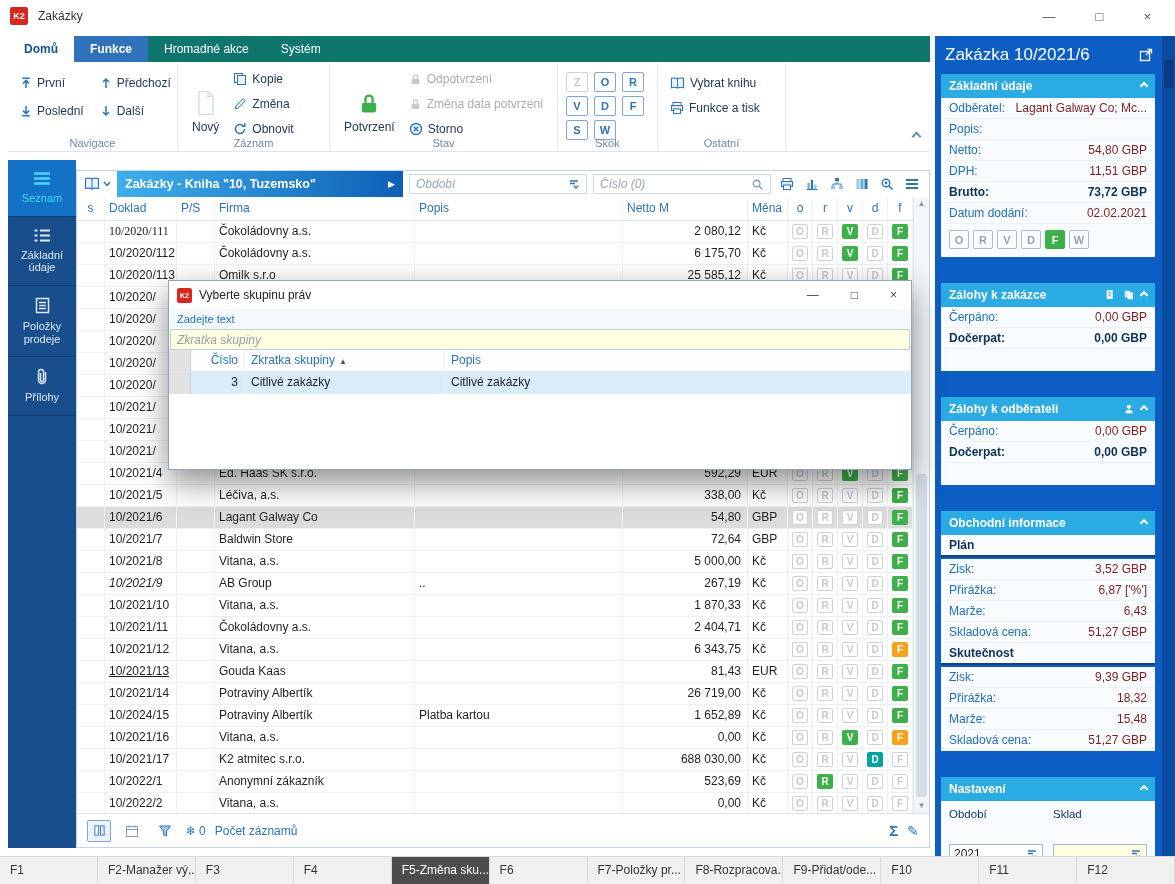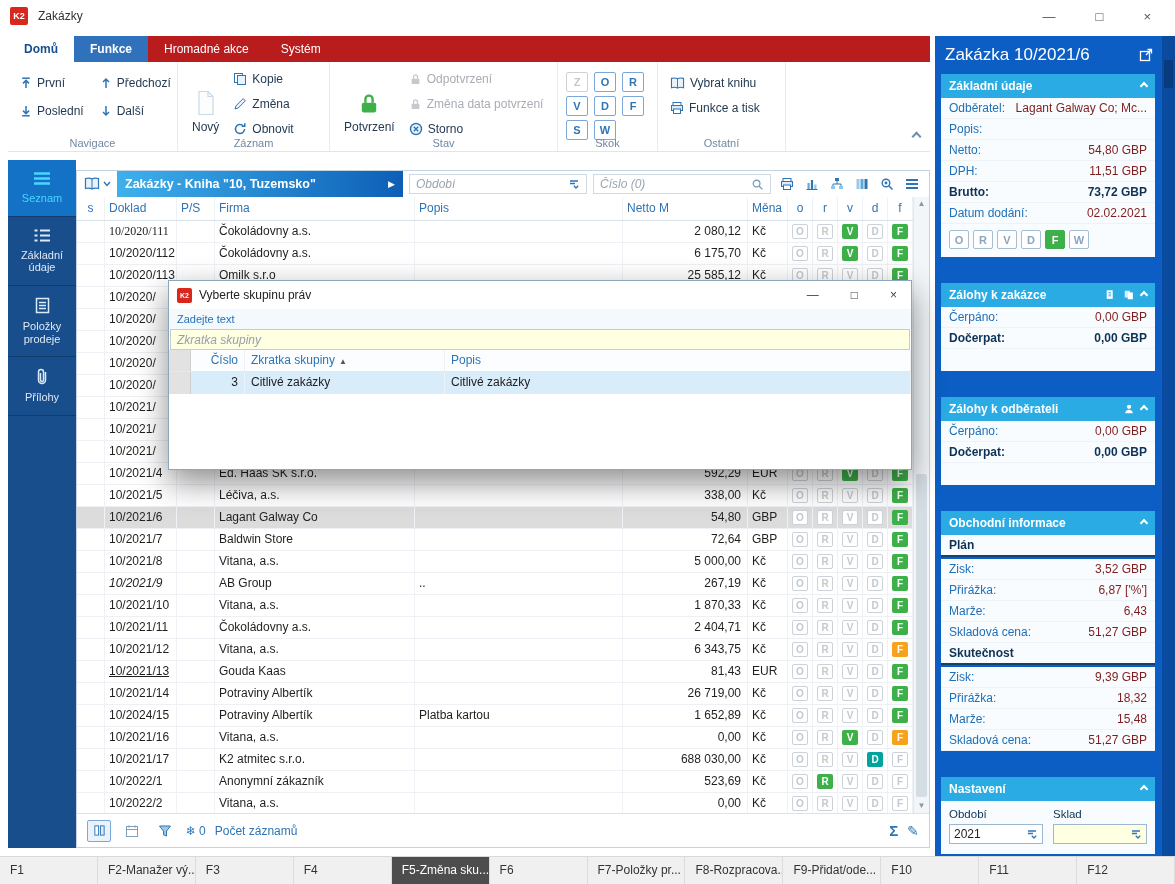--- a/index.html
+++ b/index.html
@@ -8,21 +8,21 @@
   *{box-sizing:border-box;}
   svg{display:block;}
 
   
   .titlebar{position:absolute;left:0;top:0;width:100%;height:32px;background:#fff;display:flex;align-items:center;padding:0 10px;}
   .k2logo{width:18px;height:18px;background:#d8281e;color:#fff;font-weight:bold;font-size:9px;display:flex;align-items:center;justify-content:center;border-radius:2px;}
   .wtitle{margin-left:10px;color:#333;text-align:center;}
   .wincontrols{margin-left:auto;display:flex;gap:40px;color:#555;font-size:13px;padding-right:14px;}
 
   
-  .ribbon-tabbar{position:absolute;left:8px;top:36px;width:922px;height:26px;background:#b91c1c;display:flex;}
+  .ribbon-tabbar{position:absolute;left:8px;top:36px;width:922px;height:26px;background:#0f766e;display:flex;}
   .rtab{padding:0 16px;line-height:26px;color:#fff;}
   .rtab.active{background:#fff;color:#14508f;font-weight:bold;}
   .rtab.highlight{background:#3071bb;font-weight:bold;}
   .ribbon{position:absolute;left:8px;top:62px;width:922px;height:90px;background:#fff;border-bottom:1px solid #dfe5ea;display:flex;}
   .rgroup{position:relative;border-right:1px solid #e7ecf1;padding:4px 8px 16px;}
   .rglabel{position:absolute;bottom:2px;left:0;right:0;text-align:center;font-size:11px;color:#7088a3;}
   .ritem{display:flex;align-items:center;gap:5px;color:#243a52;padding:2px 4px;white-space:nowrap;}
   .ritem.disabled{color:#a8adb3;}
   .bigbtn{display:flex;flex-direction:column;align-items:center;justify-content:flex-end;gap:4px;padding:2px 6px 4px;color:#243a52;}
   .navcols{display:flex;gap:8px;}
@@ -110,21 +110,21 @@
   .plabel{color:#2070b8;}
   .pvalue{margin-left:auto;color:#7f1d1d;}
   .prow .bold{font-weight:bold;color:#0d3256;}
   .pletters{display:flex;gap:4px;padding:6px 8px 8px;background:#f9fcfe;}
   .pletter{width:20px;height:19px;border:1px solid #a6bed2;border-radius:2px;background:#fff;color:#8aa6bf;font-weight:bold;font-size:11px;display:flex;align-items:center;justify-content:center;}
   .pletter.green{background:#3eb049;border-color:#3eb049;color:#fff;}
   .psub{height:22px;display:flex;align-items:center;padding:0 8px;font-weight:bold;color:#0d3256;background:#f9fcfe;border-bottom:2px solid #17416f;margin-bottom:2px;}
   .nrow{display:flex;gap:10px;padding:4px 8px 10px;background:#f9fcfe;}
   .nfield{flex:1;}
   .nlabel{color:#0d3256;font-size:11.5px;padding:3px 0 4px;}
-  .ncombo{height:20px;border:1px solid #9db8ce;background:#fff;display:flex;align-items:center;padding:0 4px;color:#222;}
+  .ncombo{height:20px;border:1px solid #9db8ce;background:#fff;display:flex;align-items:center;padding:0 4px;color:#222;margin-top:20px;}
   .ncombo.yellow{background:#ffffe1;}
   .ncombo .cicon{margin-left:auto;}
   .pad-bottom{height:22px;background:#f9fcfe;}
 
   
   .statusbar{position:absolute;left:0;bottom:0;width:100%;height:28px;background:#f0f0f0;border-top:1px solid #d9d9d9;display:flex;}
   .skey{flex:1;border-right:1px solid #dcdcdc;line-height:27px;padding:0 10px;overflow:hidden;white-space:nowrap;color:#333;}
   .skey.active{background:#4d4d4d;color:#fff;}
 </style>
 </head>

